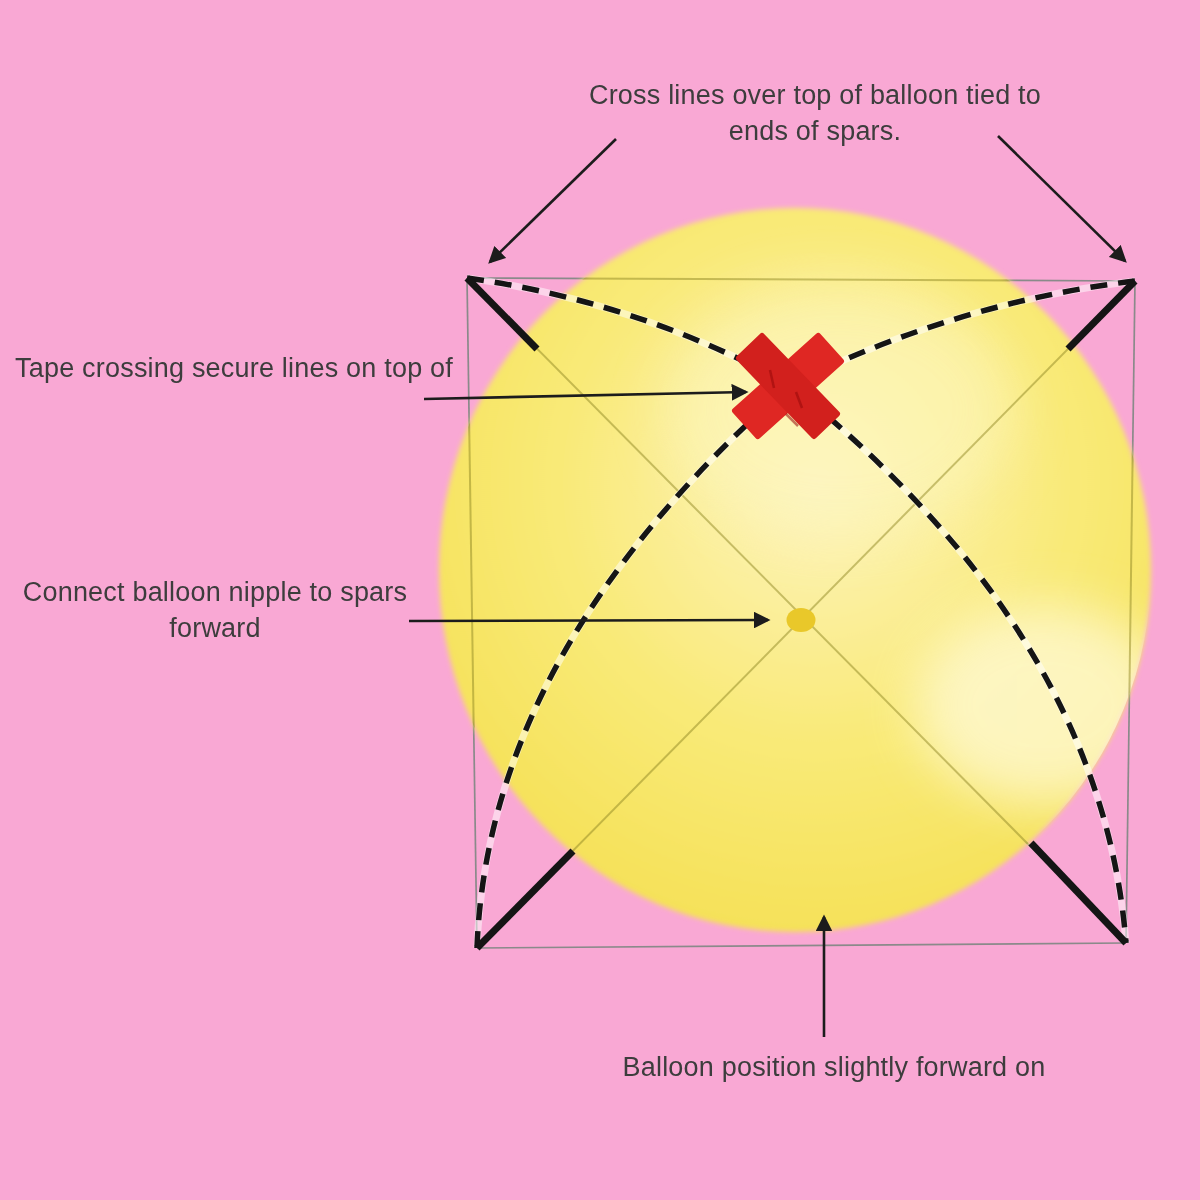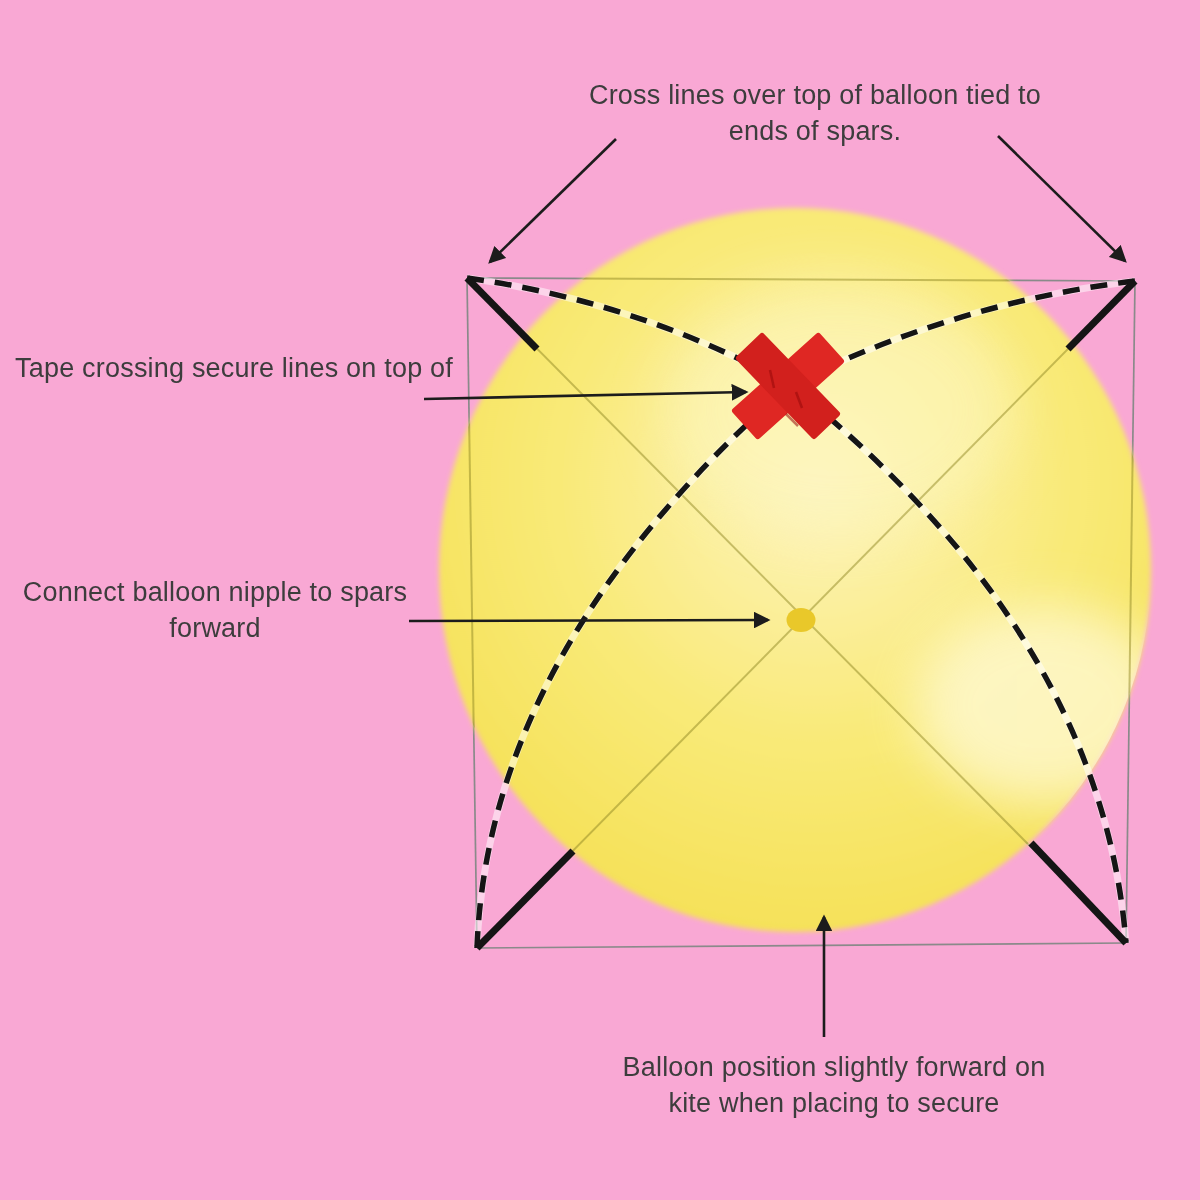--- a/index.html
+++ b/index.html
@@ -122,16 +122,15 @@
     <div>Tape crossing secure lines on top of</div>
   </div>
 
   <div class="caption" style="left:215px;top:574px;">
     <div>Connect balloon nipple to spars</div>
     <div>forward</div>
   </div>
 
   <div class="caption" style="left:816px;top:1049px;margin-left:18px;">
     <div>Balloon position slightly forward on</div>
-    <div>kite when placing to secure</div>
   </div>
 
 </div>
 
 </body></html>

